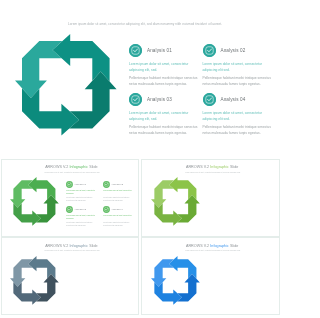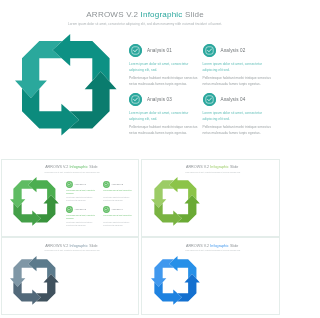--- a/index.html
+++ b/index.html
@@ -35,21 +35,20 @@
 .hero .item .ilabel{left:18px;top:4.3px;font-size:4.6px;color:#6e7376;letter-spacing:.12px;}
 .hero .item .p1{position:absolute;left:0;top:18.4px;width:69px;font-size:3.3px;line-height:5.6px;color:#5cbdb6;letter-spacing:.02px;}
 .hero .item .p2{position:absolute;left:0;top:31.3px;width:70px;font-size:3.3px;line-height:6.1px;color:#9aa0a3;letter-spacing:.02px;}
 .dot svg{position:absolute;left:0;top:0;}
 
 </style>
 </head>
 <body>
 
 <div class="slide hero">
-  <div class="title"><span>ARROWS V.2 </span><span class="hi">Infographic</span><span> Slide</span></div>
   <div class="sub">Lorem ipsum dolor sit amet, consectetur adipiscing elit, sed diam nonummy nibh euismod tincidunt ut laoreet.</div>
   <div class="arrowwrap">
    <svg width="101.6" height="101.6" viewBox="0 0 101.6 101.6">
     <path d="M47.43,7.0 L24.3,7.0 L7.0,24.3 L7.0,46.4 L0.0,46.4 L15.95,64.1 L31.9,46.4 L24.3,46.4 L24.3,24.3 L46.77,24.3 L37.5,15.95 Z" fill="#2aa89c"></path>
     <path d="M94.6,47.43 L94.6,24.3 L77.3,7.0 L55.2,7.0 L55.2,0.0 L37.5,15.95 L55.2,31.9 L55.2,24.3 L77.3,24.3 L77.3,46.77 L85.65,37.5 Z" fill="#0d9184"></path>
     <path d="M54.17,94.6 L77.3,94.6 L94.6,77.3 L94.6,55.2 L101.6,55.2 L85.65,37.5 L69.7,55.2 L77.3,55.2 L77.3,77.3 L54.83,77.3 L64.1,85.65 Z" fill="#0a7c6e"></path>
     <path d="M7.0,54.17 L7.0,77.3 L24.3,94.6 L46.4,94.6 L46.4,101.6 L64.1,85.65 L46.4,69.7 L46.4,77.3 L24.3,77.3 L24.3,54.83 L15.95,64.1 Z" fill="#0c8b7d"></path>
    </svg>
   </div>
   <div class="item" style="left:129.0px;top:43.8px">

